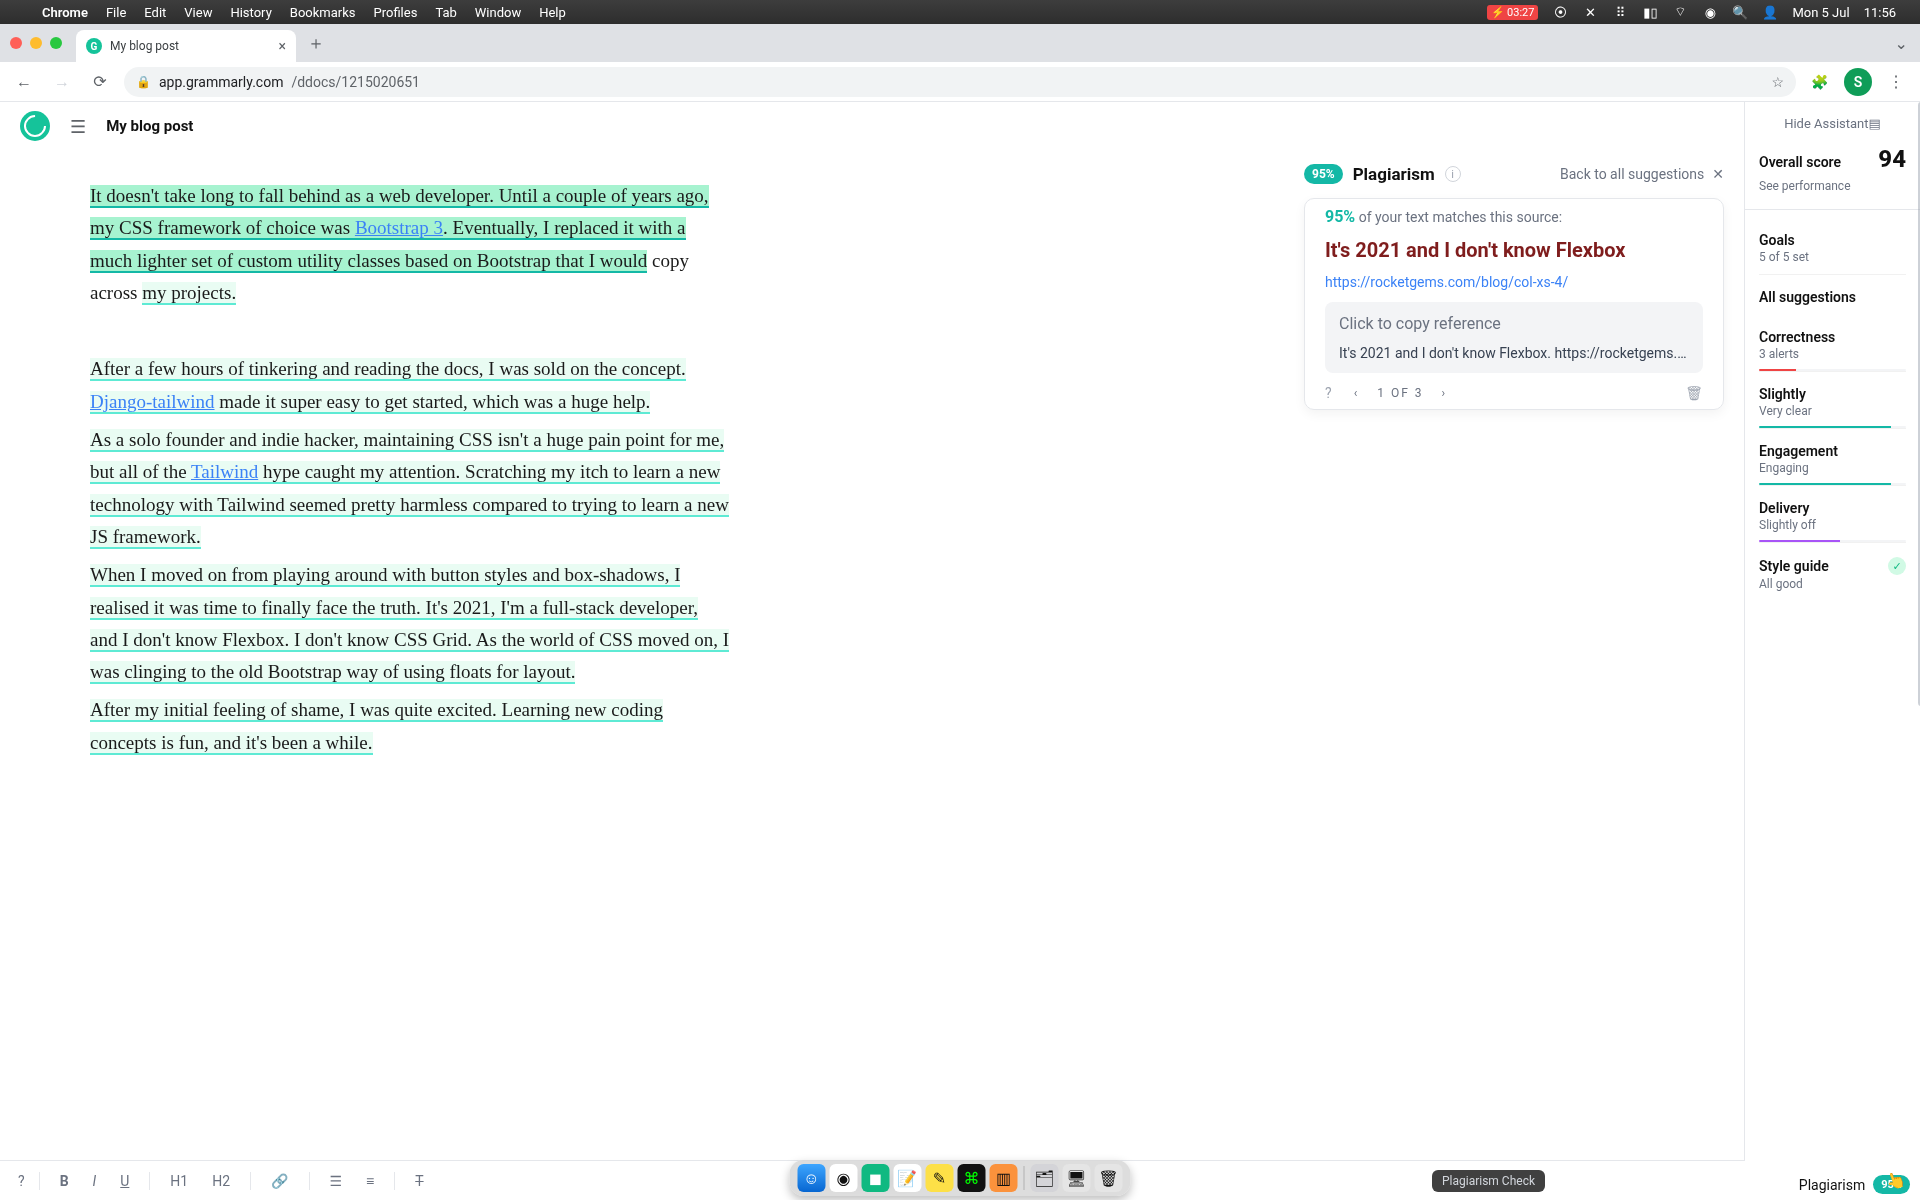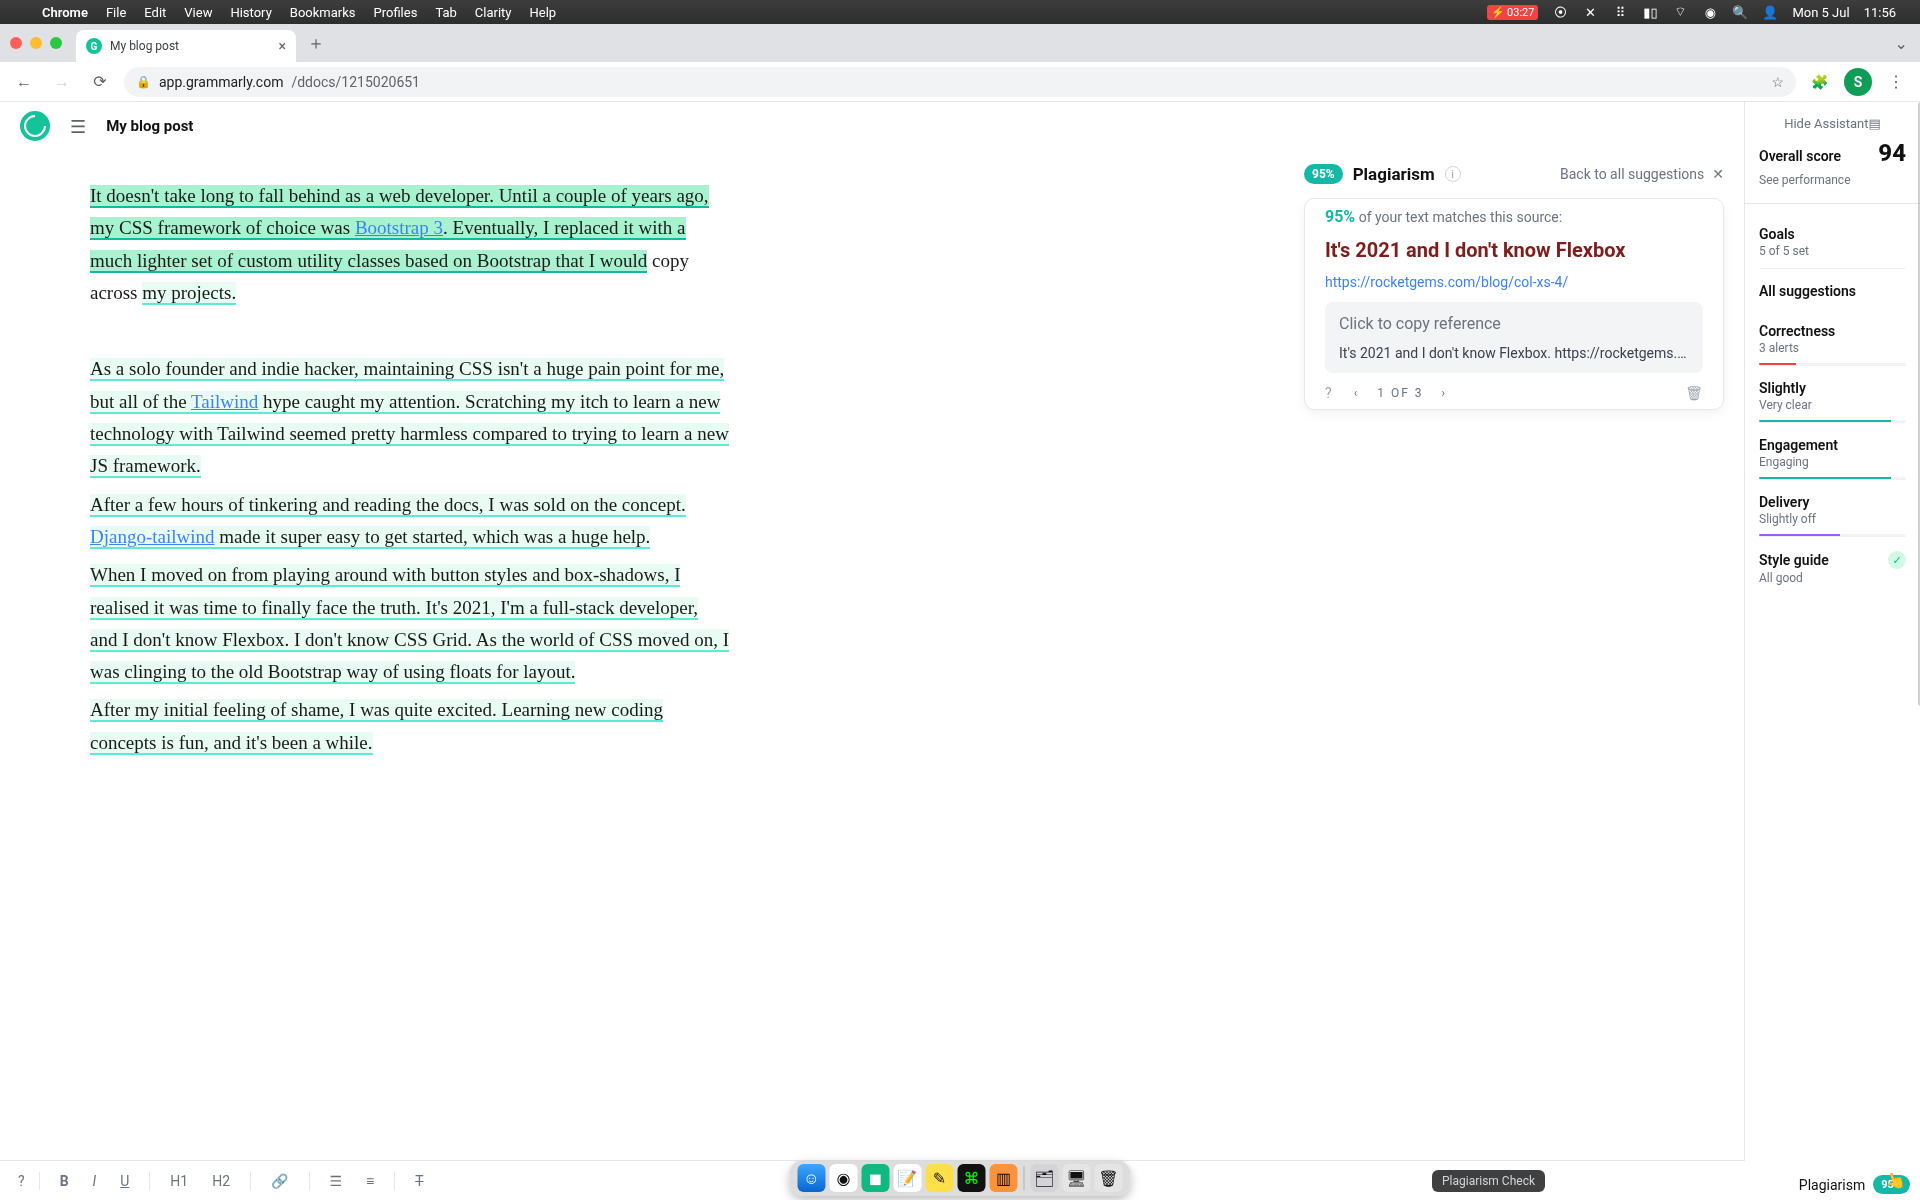--- a/index.html
+++ b/index.html
@@ -90,21 +90,21 @@
   .src-url { color: var(--link); font-size:14px; word-break:break-all; }
   .ref-box { background:#f3f4f6; border-radius:8px; padding:12px 14px; font-size:14px; color:#374151; }
   .ref-box .caption { color:var(--gray-500); font-size:16px; margin-bottom:12px; }
   .ref-box .ref-text { white-space:nowrap; overflow:hidden; text-overflow:ellipsis; }
   .card-footer { display:flex; align-items:center; gap:18px; color:var(--gray-400); }
   .pager { display:flex; align-items:center; gap:18px; margin-left:4px; color:var(--gray-500); letter-spacing:2px; font-size:12px;}
   .trash { margin-left:auto; }
 
   
   .hide-row { display:flex; align-items:center; justify-content:center; color:var(--gray-500); font-size:13px; }
-  .score-row { display:flex; align-items:baseline; justify-content:space-between; }
+  .score-row { display:flex; align-items:baseline; justify-content:space-between; margin-top:6px;}
   .score-row .label { font-weight:600; font-size:14px; }
   .score-row .score { font-weight:800; font-size:24px; }
   .see-perf { color:var(--gray-500); font-size:12px; margin-top:-2px;}
   .section-sep { height:1px; background:var(--gray-200); margin:8px -14px; }
   .side-block .t { font-weight:600; font-size:14px; }
   .side-block .s { color:var(--gray-500); font-size:12px; margin-top:2px;}
   .side-block { padding:6px 0 10px; border-bottom:1px solid #f1f1f1; position:relative;}
   .side-block .bar { position:absolute; left:0; right:0; bottom:0; height:2px; border-radius:2px; }
   .bar.red{ background: linear-gradient(90deg,#ef4444 25%, #f3f4f6 25%);}
   .bar.teal{ background: linear-gradient(90deg,#14b8a6 90%, #f3f4f6 90%);}
@@ -137,21 +137,21 @@
 <div class="mac-menubar">
   <span class="apple"></span>
   <span class="chrome-label menu-item">Chrome</span>
   <span class="menu-item">File</span>
   <span class="menu-item">Edit</span>
   <span class="menu-item">View</span>
   <span class="menu-item">History</span>
   <span class="menu-item">Bookmarks</span>
   <span class="menu-item">Profiles</span>
   <span class="menu-item">Tab</span>
-  <span class="menu-item">Clarity</span>
+  <span class="menu-item">Window</span>
   <span class="menu-item">Help</span>
   <div class="right">
     <span class="battery-red">⚡<span>03:27</span></span>
     <span class="mac-right-icon">⦿</span>
     <span class="mac-right-icon">✕</span>
     <span class="mac-right-icon">⠿</span>
     <span class="mac-right-icon">▮▯</span>
     <span class="mac-right-icon">⌔</span>
     <span class="mac-right-icon">◉</span>
     <span class="mac-right-icon">🔍</span>
@@ -201,24 +201,24 @@
     </div>
 
     <div class="editor-row">
       <div class="editor-scroll">
         <div class="editor-body">
           <p>
             <span class="hl-strong">It doesn't take long to fall behind as a web developer. Until a couple of years ago, my CSS framework of choice was </span><a class="lnk hl-strong">Bootstrap 3</a><span class="hl-strong">. Eventually, I replaced it with a much lighter set of custom utility classes based on Bootstrap that I would</span><span> copy across </span><span class="hl">my projects.</span>
           </p>
           <p>&nbsp;</p>
           <p>
-            <span class="hl">As a solo founder and indie hacker, maintaining CSS isn't a huge pain point for me, but all of the </span><a class="lnk hl">Tailwind</a><span class="hl"> hype caught my attention. Scratching my itch to learn a new technology with Tailwind seemed pretty harmless compared to trying to learn a new JS framework.</span>
+            <span class="hl">After a few hours of tinkering and reading the docs, I was sold on the concept. </span><a class="lnk hl">Django-tailwind</a><span class="hl"> made it super easy to get started, which was a huge help.</span>
           </p>
           <p>
-            <span class="hl">After a few hours of tinkering and reading the docs, I was sold on the concept. </span><a class="lnk hl">Django-tailwind</a><span class="hl"> made it super easy to get started, which was a huge help.</span>
+            <span class="hl">As a solo founder and indie hacker, maintaining CSS isn't a huge pain point for me, but all of the </span><a class="lnk hl">Tailwind</a><span class="hl"> hype caught my attention. Scratching my itch to learn a new technology with Tailwind seemed pretty harmless compared to trying to learn a new JS framework.</span>
           </p>
           <p><span class="hl">When I moved on from playing around with button styles and box-shadows, I realised it was time to finally face the truth. It's 2021, I'm a full-stack developer, and I don't know Flexbox. I don't know CSS Grid. As the world of CSS moved on, I was clinging to the old Bootstrap way of using floats for layout.</span></p>
           <p><span class="hl">After my initial feeling of shame, I was quite excited. Learning new coding concepts is fun, and it's been a while.</span></p>
         </div>
       </div>
 
       <div class="plag-panel">
         <div class="plag-header">
           <span class="pct-pill">95%</span>
           <span class="title">Plagiarism</span>

